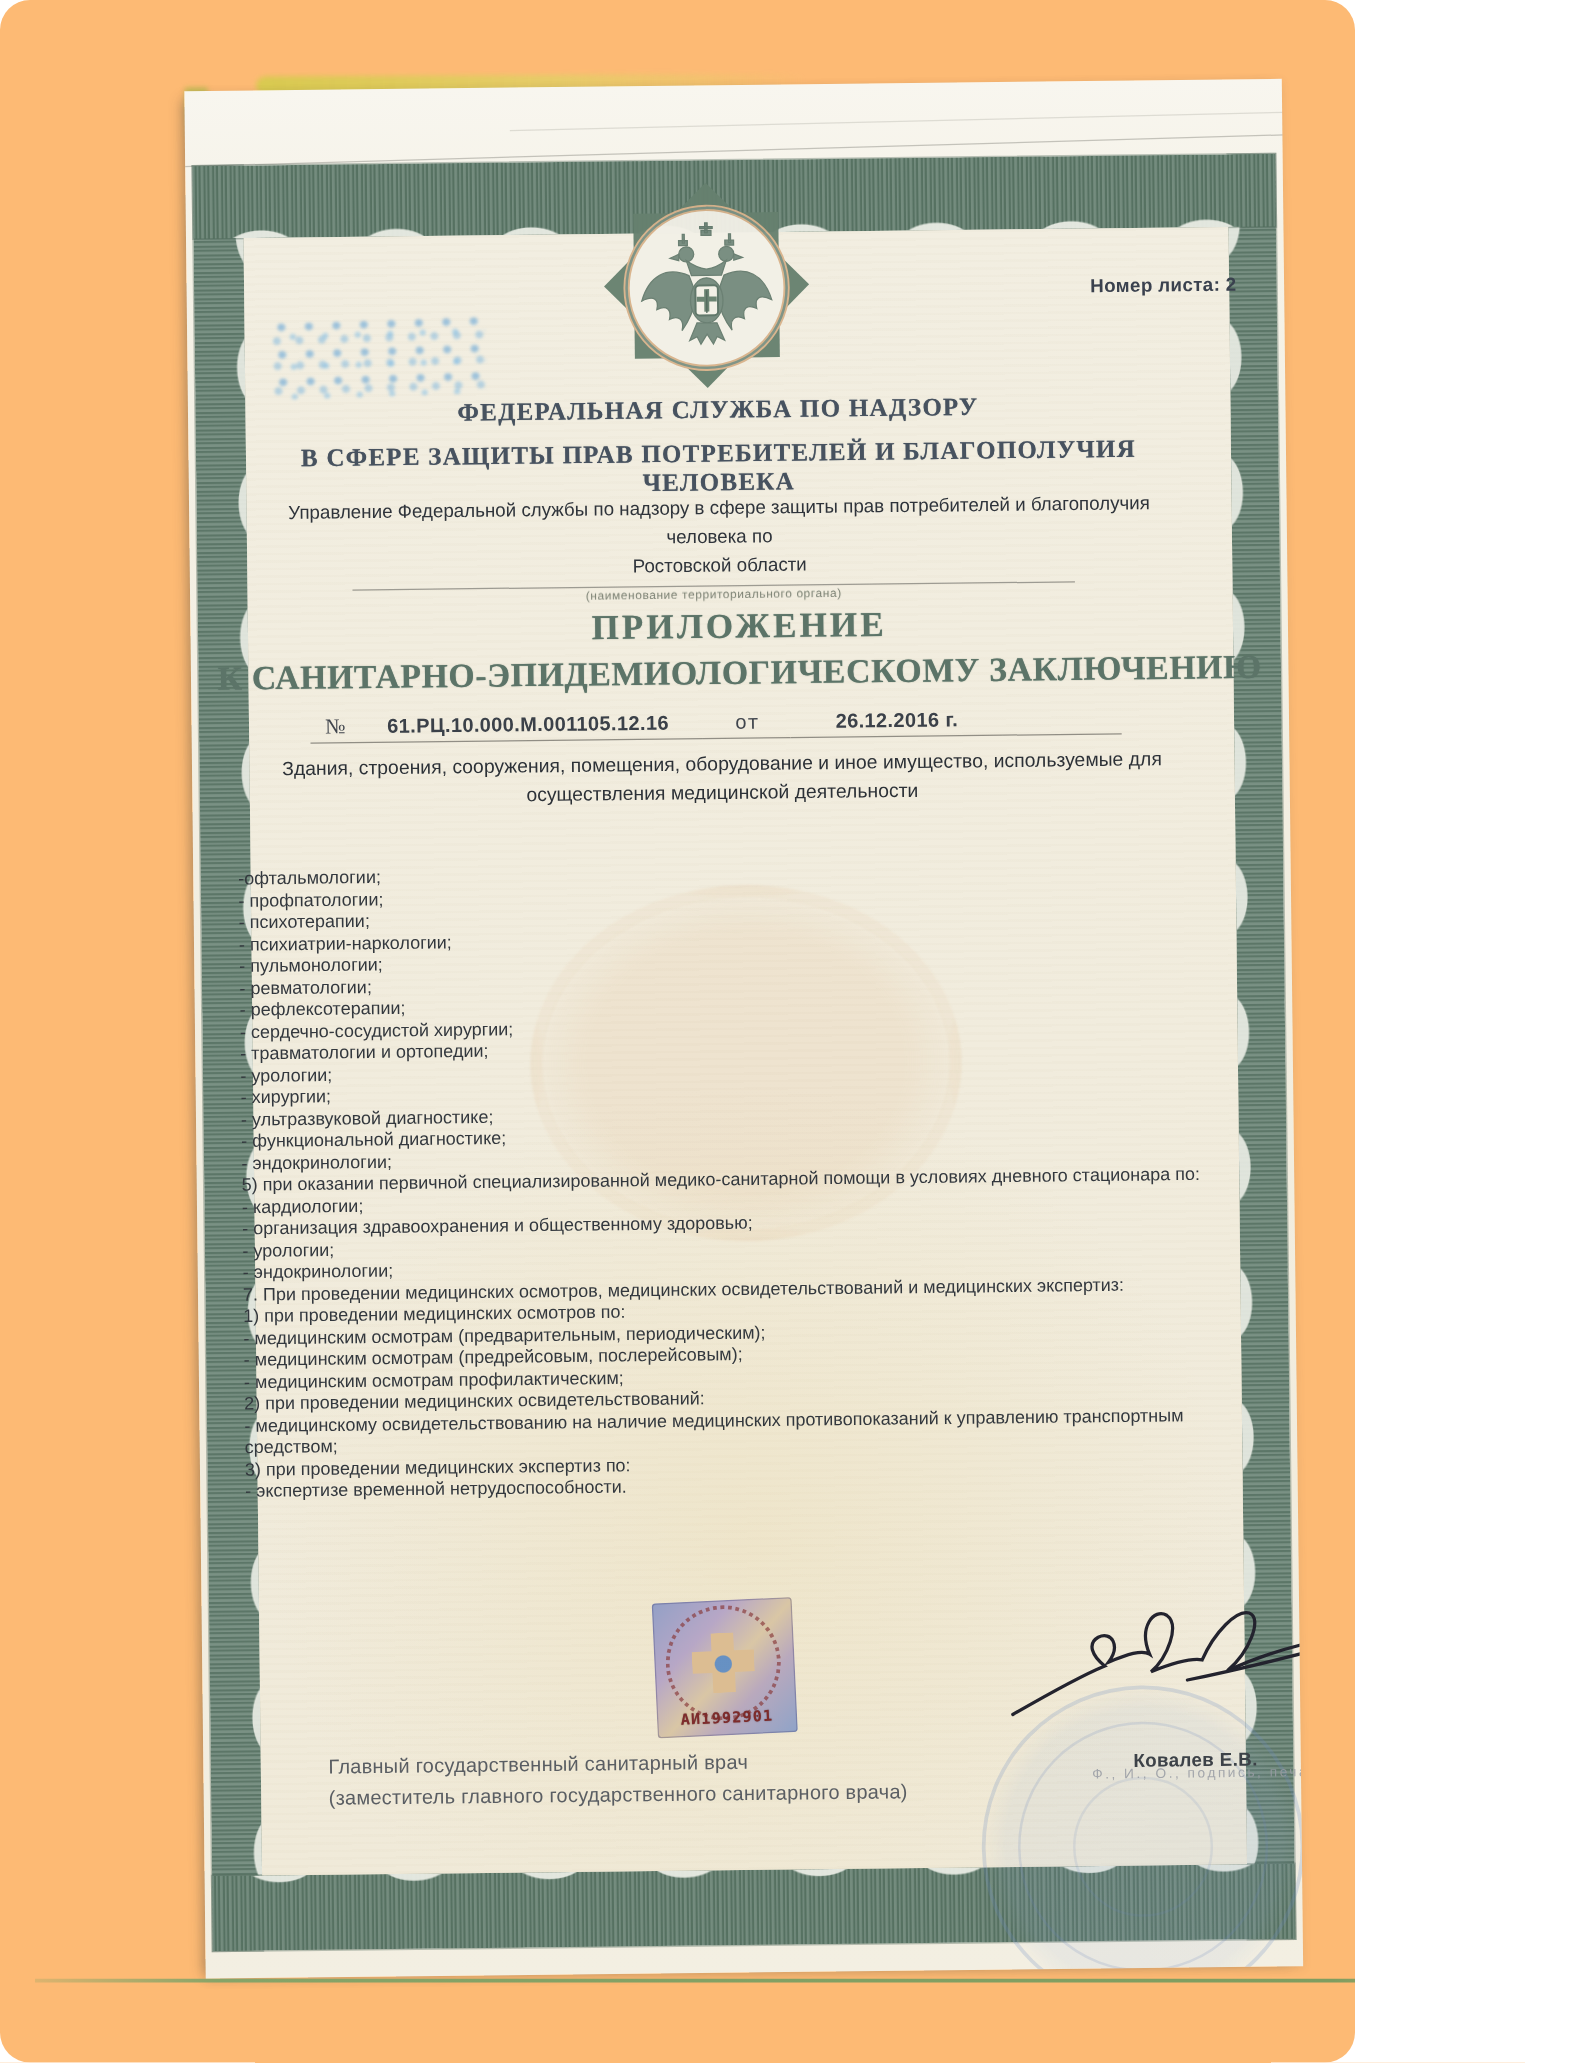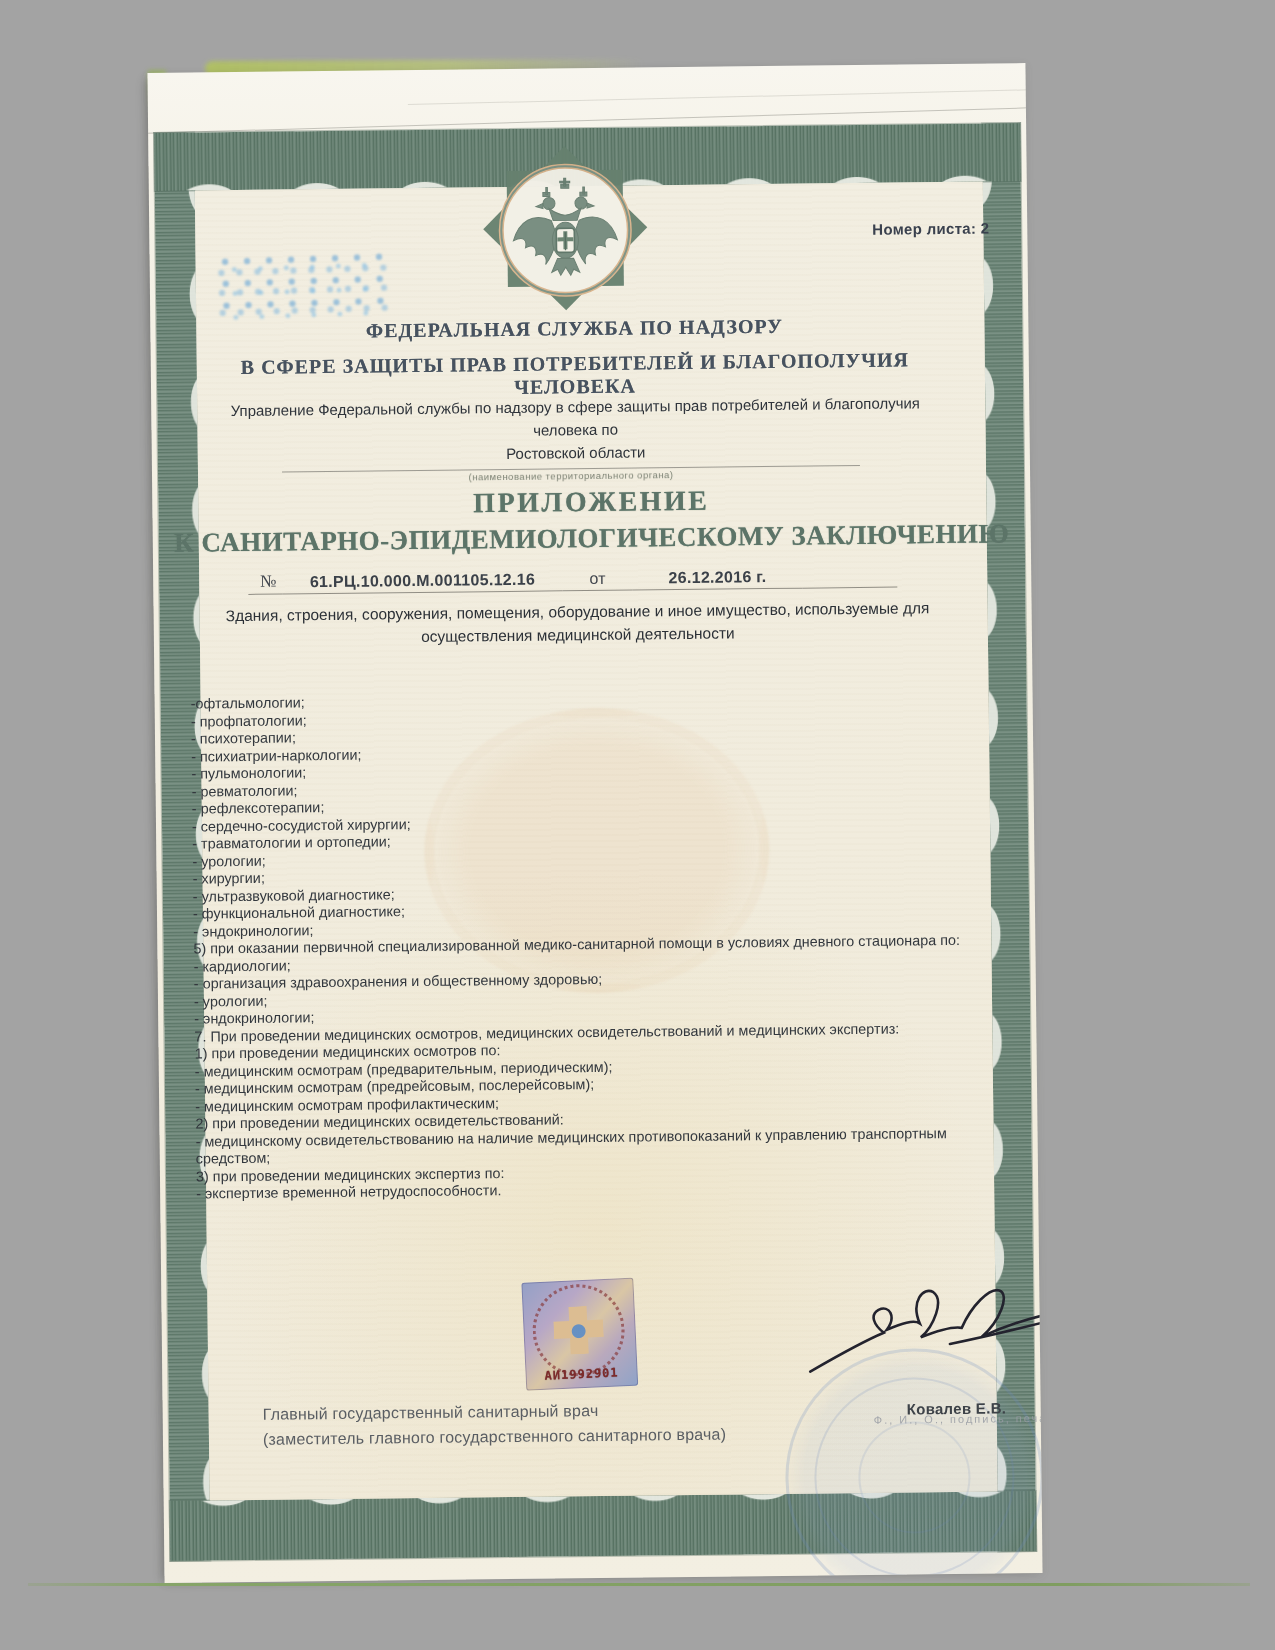--- a/index.html
+++ b/index.html
@@ -1,17 +1,17 @@
 <!DOCTYPE html>
 <html><head>
 <meta charset="utf-8">
 <style>
   html,body{margin:0;padding:0;background:#ffffff;}
-  #canvas{position:relative;width:1275px;height:1650px;background:#a3a3a3;overflow:hidden;
-          font-family:"Liberation Sans",sans-serif;}
+  #canvas{position:relative;width:1084px;height:1650px;background:#fdba74;overflow:hidden;
+          font-family:"Liberation Sans",sans-serif;border-radius:24px;}
 
   
   .scan-streak{position:absolute;left:205px;top:60px;width:440px;height:15px;border-radius:8px;
     background:linear-gradient(90deg,rgba(186,214,50,.55),rgba(203,224,90,.45) 55%,rgba(210,228,120,0));
     filter:blur(2px);transform:rotate(-.3deg);}
   .scan-streak-left{position:absolute;left:148px;top:70px;width:18px;height:46px;
     background:linear-gradient(180deg,rgba(150,190,60,.55),rgba(150,190,60,0));filter:blur(2px);}
   .bottom-scan-line{position:absolute;left:28px;top:1583px;width:1222px;height:3px;
     background:linear-gradient(90deg,rgba(130,160,95,.25),#86a468 12%,#7f9d60 85%,rgba(130,160,95,.3));}
 
@@ -111,21 +111,21 @@
     text-shadow:0 0 .8px rgba(92,116,104,.8);white-space:nowrap;}
   .doc-title .t1{font-size:28px;letter-spacing:2.5px;}
   .doc-title .t2{font-size:27px;letter-spacing:.5px;margin-top:5px;}
   .number-row{position:absolute;left:95px;top:500px;width:690px;display:flex;align-items:flex-end;
     font-size:16px;color:#40454d;}
   .number-row .seg{border-bottom:1.5px solid #918e85;text-align:center;padding-bottom:2px;}
   .number-row .lbl{font-family:"Liberation Serif",serif;font-size:17px;padding:0 6px 2px 12px;
     border-bottom:1.5px solid #918e85;}
   .number-row .val{font-weight:bold;color:#3b4149;letter-spacing:.3px;}
   .seg.s-num{width:280px;}
-  .seg.s-ot{width:70px;font-family:Liberation Sans, sans-serif;}
+  .seg.s-ot{width:70px;font-family:Liberation Mono, monospace;}
   .seg.s-date{width:170px;}
   .seg.s-tail{width:95px;}
   .subject{position:absolute;left:55px;top:532px;width:738px;text-align:center;
     font-size:15.5px;color:#2c3137;line-height:23px;}
 
   .body-list{position:absolute;left:36px;top:623px;width:800px;
     font-size:14.4px;color:#33383e;line-height:17.5px;}
   .body-list .line{white-space:nowrap;}
 
   .role{position:absolute;left:100px;top:1330px;width:600px;

